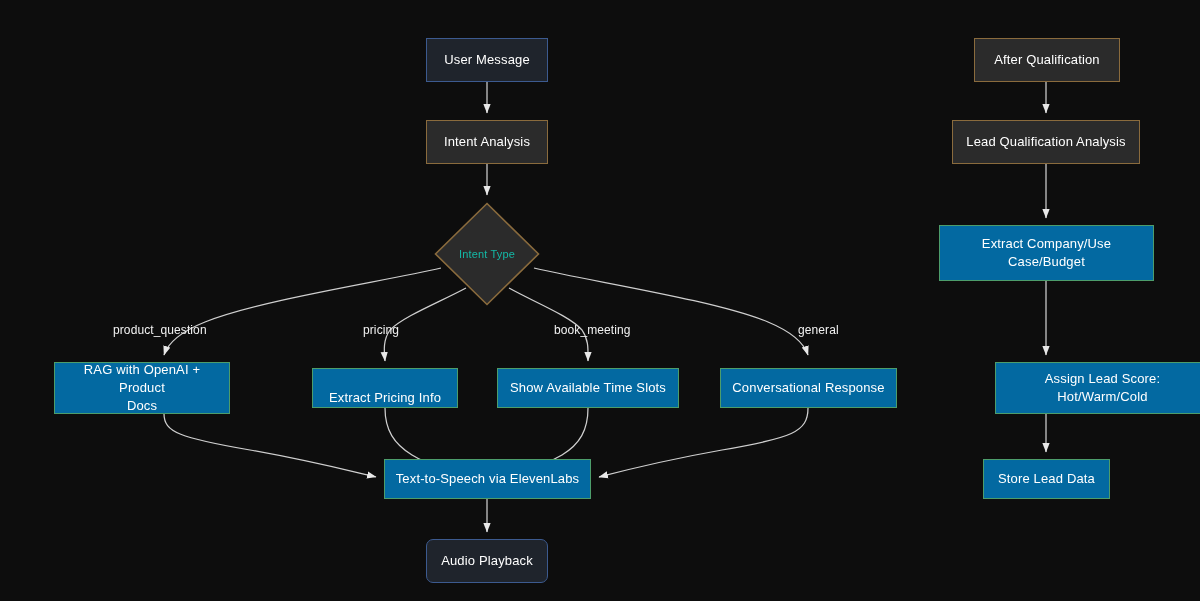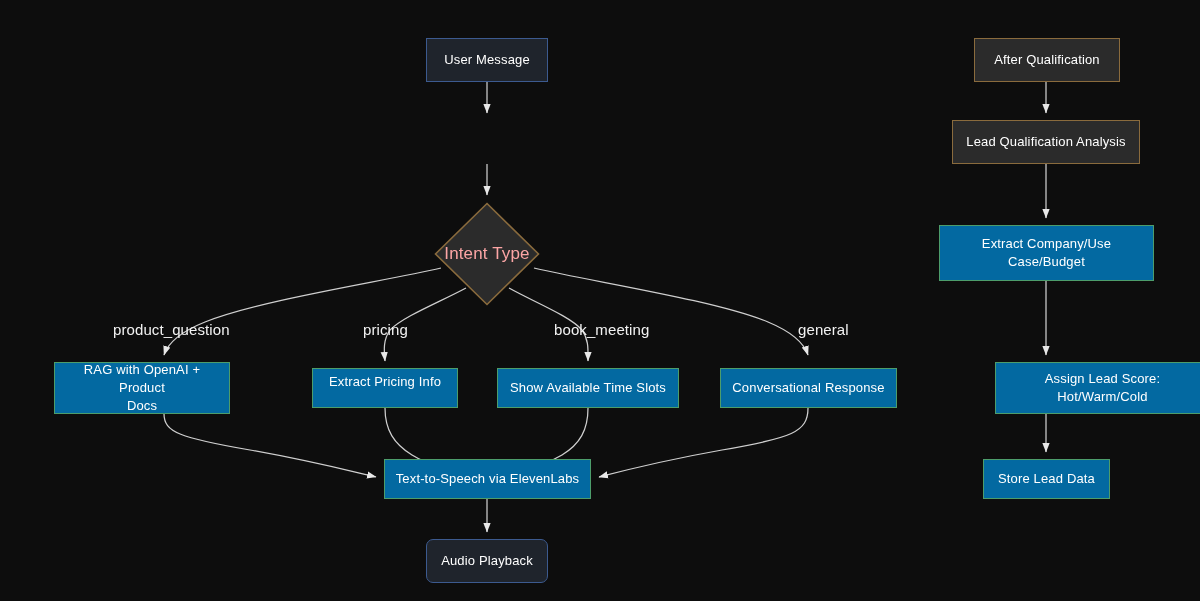--- a/index.html
+++ b/index.html
@@ -30,21 +30,21 @@
     position: absolute;
     box-sizing: border-box;
     display: flex;
     align-items: center;
     justify-content: center;
     text-align: center;
     color: #ffffff;
     font-size: 13px;
     line-height: 18px;
     letter-spacing: 0.15px;
-    padding: 16px 8px;
+    padding: 0 8px;
     white-space: pre-line;
   }
   .node-blue {
     background: #1f242c;
     border: 1.5px solid #3c5a8f;
   }
   .node-bronze {
     background: #2b2b2b;
     border: 1.5px solid #8a6b3d;
   }
@@ -60,27 +60,27 @@
   .diamond-shape {
     position: absolute;
     left: 0;
     top: 0;
     width: 100%;
     height: 100%;
   }
   .diamond-label {
     position: relative;
     z-index: 2;
-    font-size: 17px;
-    color: #fca5a5;
+    font-size: 11px;
+    color: #14b8a6;
   }
   .edge-label {
     position: absolute;
     color: #f2f2f2;
-    font-size: 15px;
+    font-size: 12px;
     line-height: 14px;
     white-space: nowrap;
     letter-spacing: 0.1px;
   }
 </style>
 </head>
 <body>
 
 <div id="canvas">
 
@@ -121,20 +121,23 @@
       <path d="M1046,281 L1046,355"></path>
 
       <path d="M1046,414 L1046,452"></path>
     </g>
   </svg>
 
   <div class="node node-blue" style="left:426px; top:38px; width:122px; height:44px;">
     <span>User Message</span>
   </div>
 
+  <div class="node node-bronze" style="left:426px; top:120px; width:122px; height:44px;">
+    <span>Intent Analysis</span>
+  </div>
 
   <div class="node node-diamond" style="left:434px; top:202px; width:106px; height:104px;">
     <svg class="diamond-shape" viewBox="0 0 106 104" preserveAspectRatio="none">
       <polygon points="53,1.5 104.5,52 53,102.5 1.5,52" fill="#2b2b2b" stroke="#8a6b3d" stroke-width="1.6"></polygon>
     </svg>
     <span class="diamond-label">Intent Type</span>
   </div>
 
   <div class="node node-green" style="left:54px; top:362px; width:176px; height:52px;">
     <span>RAG with OpenAI + Product

